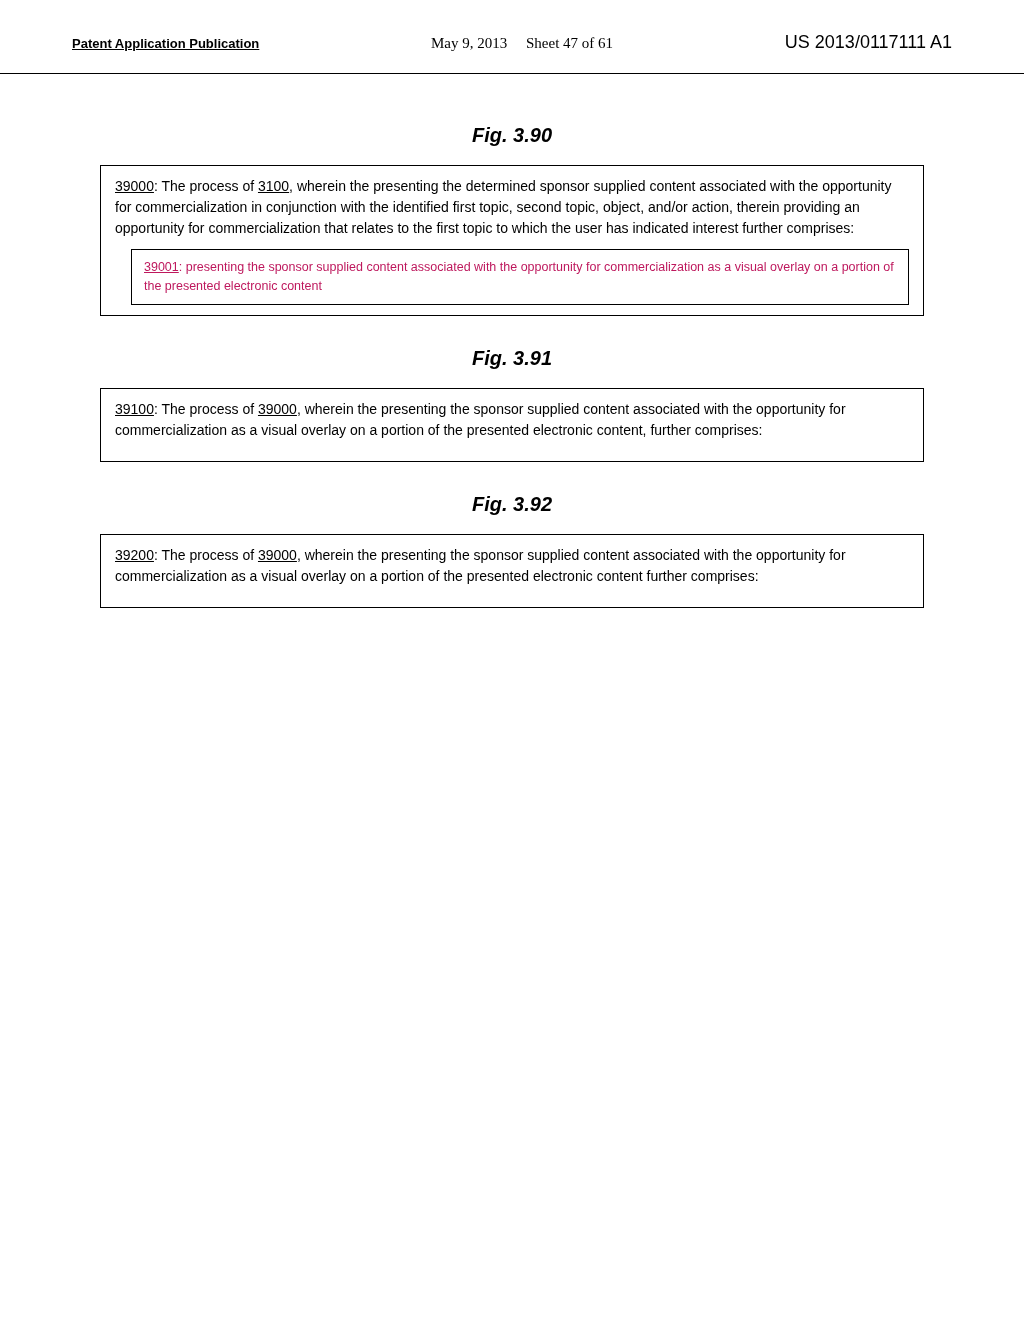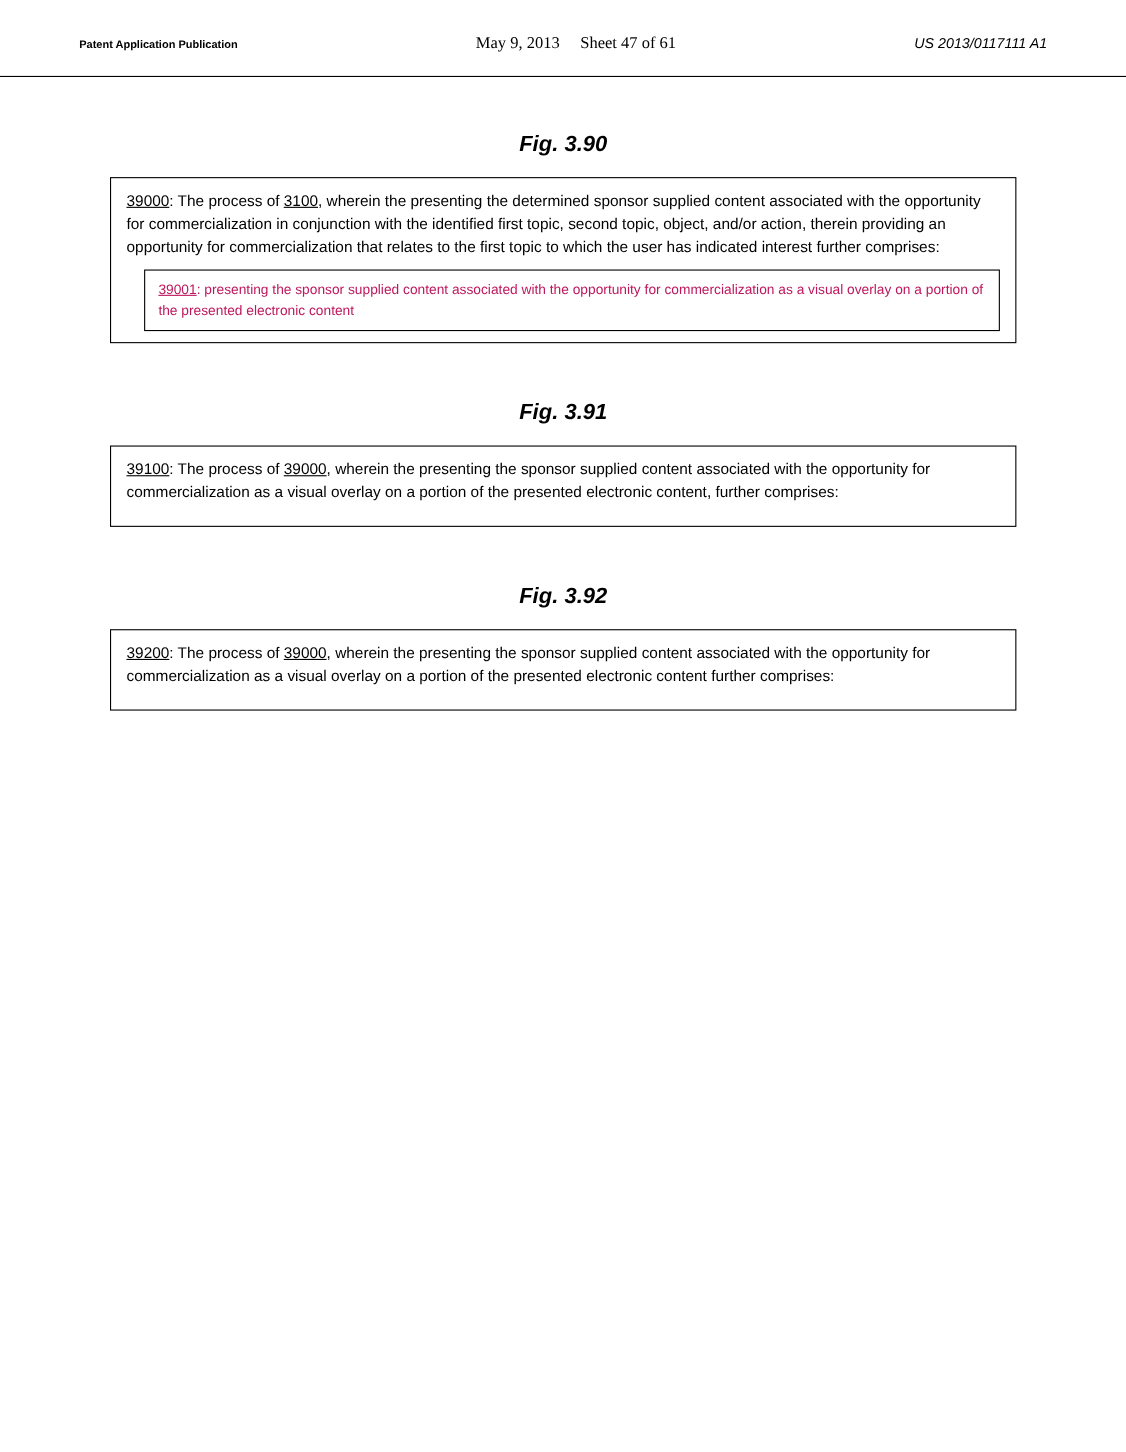--- a/index.html
+++ b/index.html
@@ -28,46 +28,46 @@
     .header {
       display: flex;
       justify-content: space-between;
       align-items: baseline;
       padding: 32px 72px 20px 72px;
       border-bottom: 1px solid #000;
       margin-bottom: 0;
     }
 
     .header-left {
-      font-size: 10px;
+      font-size: 13px;
       font-weight: bold;
       font-family: Arial, Helvetica, sans-serif;
+      text-decoration: underline;
     }
 
     .header-center {
       font-size: 15px;
       font-weight: normal;
       font-family: Liberation Serif, serif;
     }
 
     .header-right {
-      font-size: 13px;
+      font-size: 18px;
       font-weight: normal;
       font-family: Arial, Helvetica, sans-serif;
-      font-style: italic;
     }
 
     
     .content {
       padding: 20px 100px;
     }
 
     
     .figure-section {
-      margin-bottom: 52px;
+      margin-bottom: 31px;
     }
 
     .figure-title {
       text-align: center;
       font-size: 20px;
       font-weight: bold;
       font-style: italic;
       font-family: Arial, Helvetica, sans-serif;
       margin-bottom: 18px;
       margin-top: 30px;

